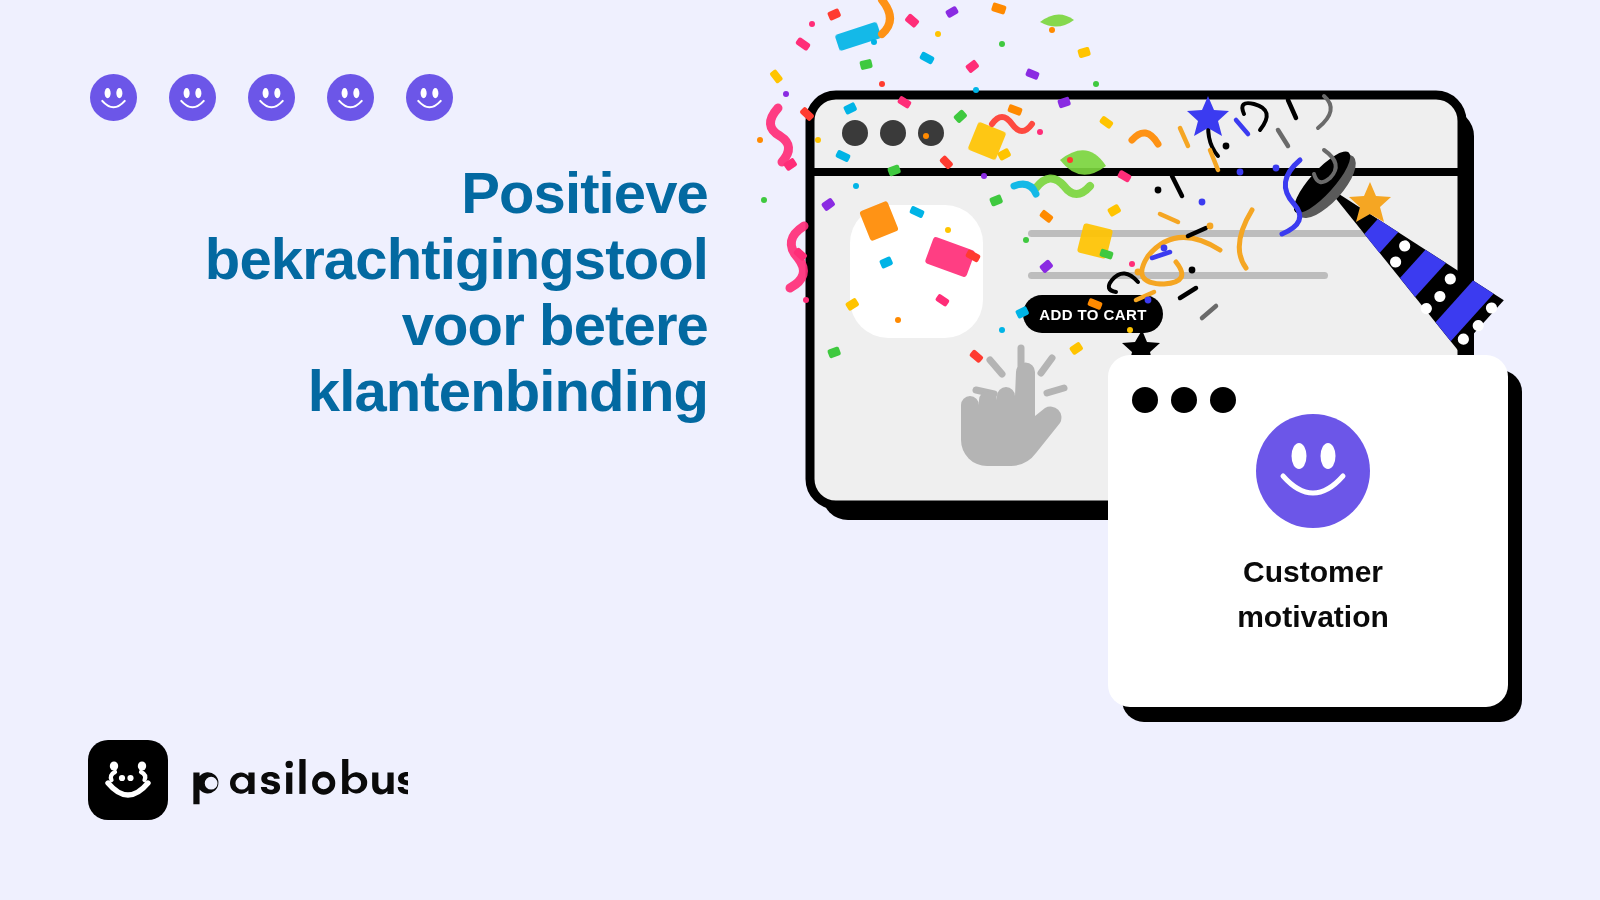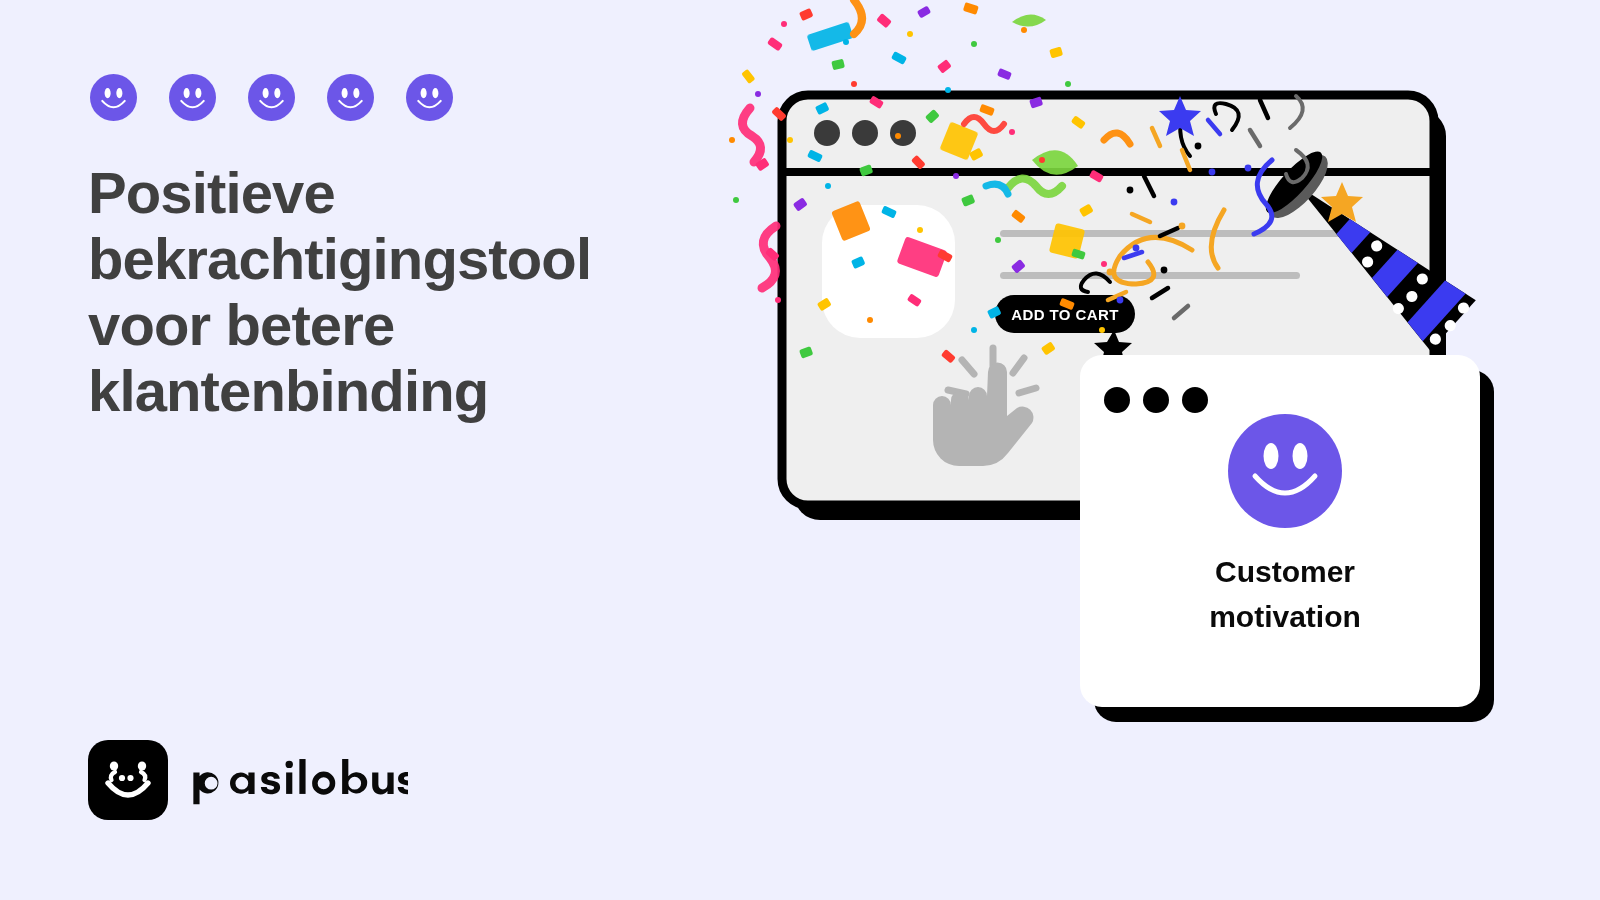--- a/index.html
+++ b/index.html
@@ -27,37 +27,38 @@
   .smiley-sm { width: 47px; height: 47px; display: block; }
 
   .headline {
     position: absolute;
     left: 88px; top: 160px;
     width: 620px;
     font-size: 58px;
     font-weight: bold;
     line-height: 1.14;
     letter-spacing: -0.015em;
-    color: #404040;
+    color: #0369a1;
+    text-align: right;
   }
 
   .brand-lockup {
     position: absolute;
     left: 88px; top: 740px;
     display: flex;
     align-items: center;
     gap: 22px;
   }
   .brand-mark { width: 80px; height: 80px; display: block; }
   .brand-word { height: 52px; display: block; }
 
   
   .illustration {
     position: absolute;
-    left: 712px; top: 0;
+    left: 740px; top: 0;
     width: 860px; height: 640px;
   }
   .illustration > svg { display: block; }
 </style>
 </head>
 <body>
 
 <div class="left-panel">
 
   <div class="smiley-row">

